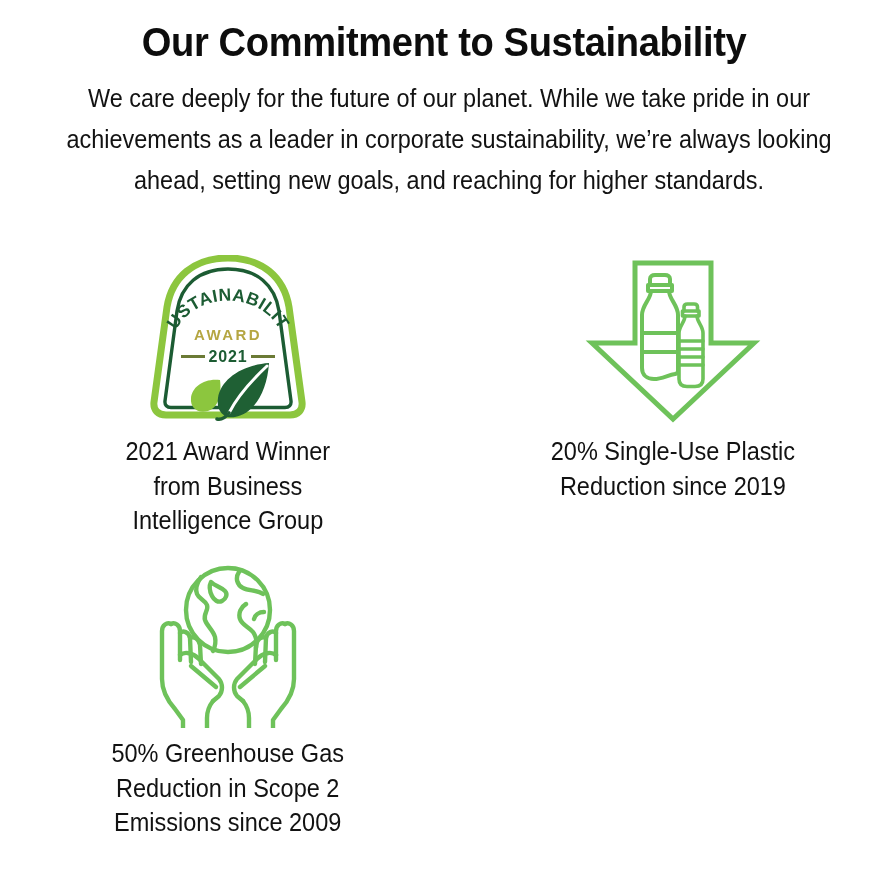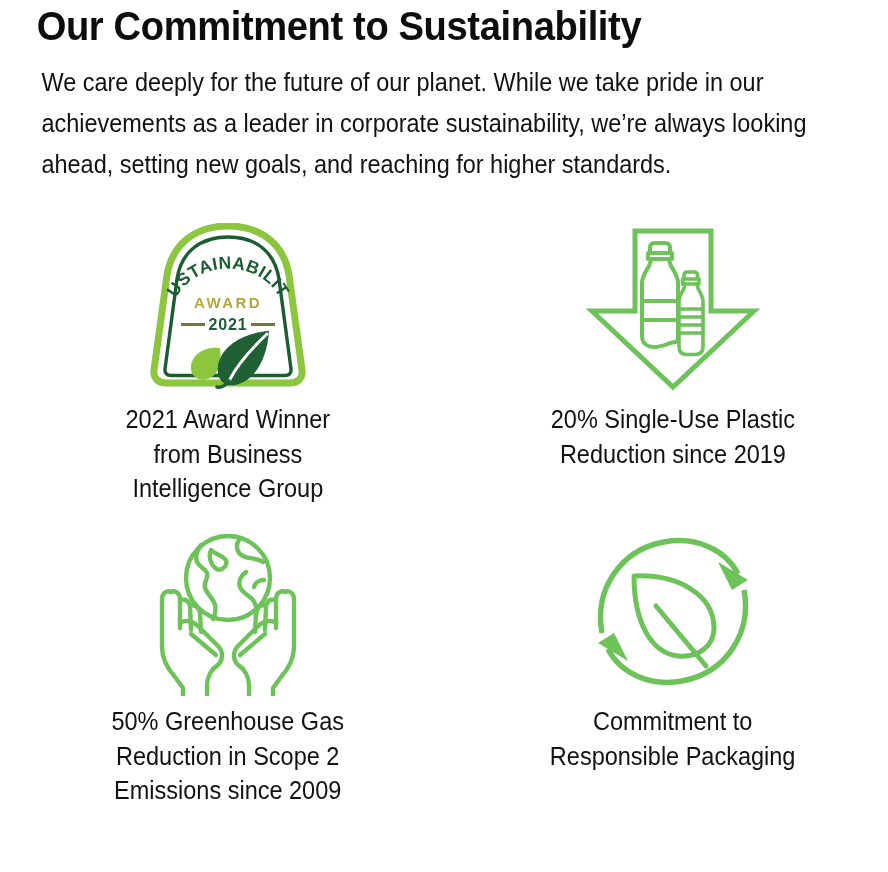--- a/index.html
+++ b/index.html
@@ -19,21 +19,22 @@
 
   #page {
     position: relative;
     width: 888px;
     height: 872px;
     background: #ffffff;
   }
 
   
   .header {
-    padding: 0 6px;
+    padding: 16px 6px;
+    text-align: center;
   }
   .page-title {
     margin: 0;
     padding-top: 2px;
     font-family: "Liberation Sans Narrow", "Liberation Sans", sans-serif;
     font-size: 41px;
     font-weight: 700;
     letter-spacing: -0.4px;
     line-height: 48px;
     color: #0d0d0d;
@@ -236,47 +237,15 @@
           </g>
         </svg>
       </div>
       <div class="pillar-caption">
         <span class="ln">50% Greenhouse Gas</span>
         <span class="ln">Reduction in Scope 2</span>
         <span class="ln">Emissions since 2009</span>
       </div>
     </div>
 
-    <div class="pillar col-right row-2">
-      <div class="pillar-icon">
-        <svg width="186" height="168" viewBox="0 0 186 168">
-          <g fill="none" stroke="#6ec25a" stroke-width="5.4" stroke-linecap="butt" stroke-linejoin="round">
-
-            <path d="M22 105
-                     C 14 62, 40 22, 84 14
-                     C 116 8, 146 22, 158 46"></path>
-
-            <path d="M164 62
-                     C 172 105, 146 145, 102 153
-                     C 70 159, 40 145, 28 121"></path>
-          </g>
-
-          <path d="M138 34 L168 52 L152 62 Z" fill="#6ec25a"></path>
-
-          <path d="M48 133 L18 115 L34 105 Z" fill="#6ec25a"></path>
-
-          <g fill="none" stroke="#6ec25a" stroke-width="5" stroke-linecap="round" stroke-linejoin="round">
-            <path d="M54 48
-                     C 100 46, 134 68, 134 100
-                     C 134 118, 118 130, 98 128
-                     C 72 125, 54 96, 54 48 Z"></path>
-            <path d="M76 78 L126 138"></path>
-          </g>
-        </svg>
-      </div>
-      <div class="pillar-caption">
-        <span class="ln">Commitment to</span>
-        <span class="ln">Responsible Packaging</span>
-      </div>
-    </div>
 
   </div>
 </div>
 
 </body></html>

